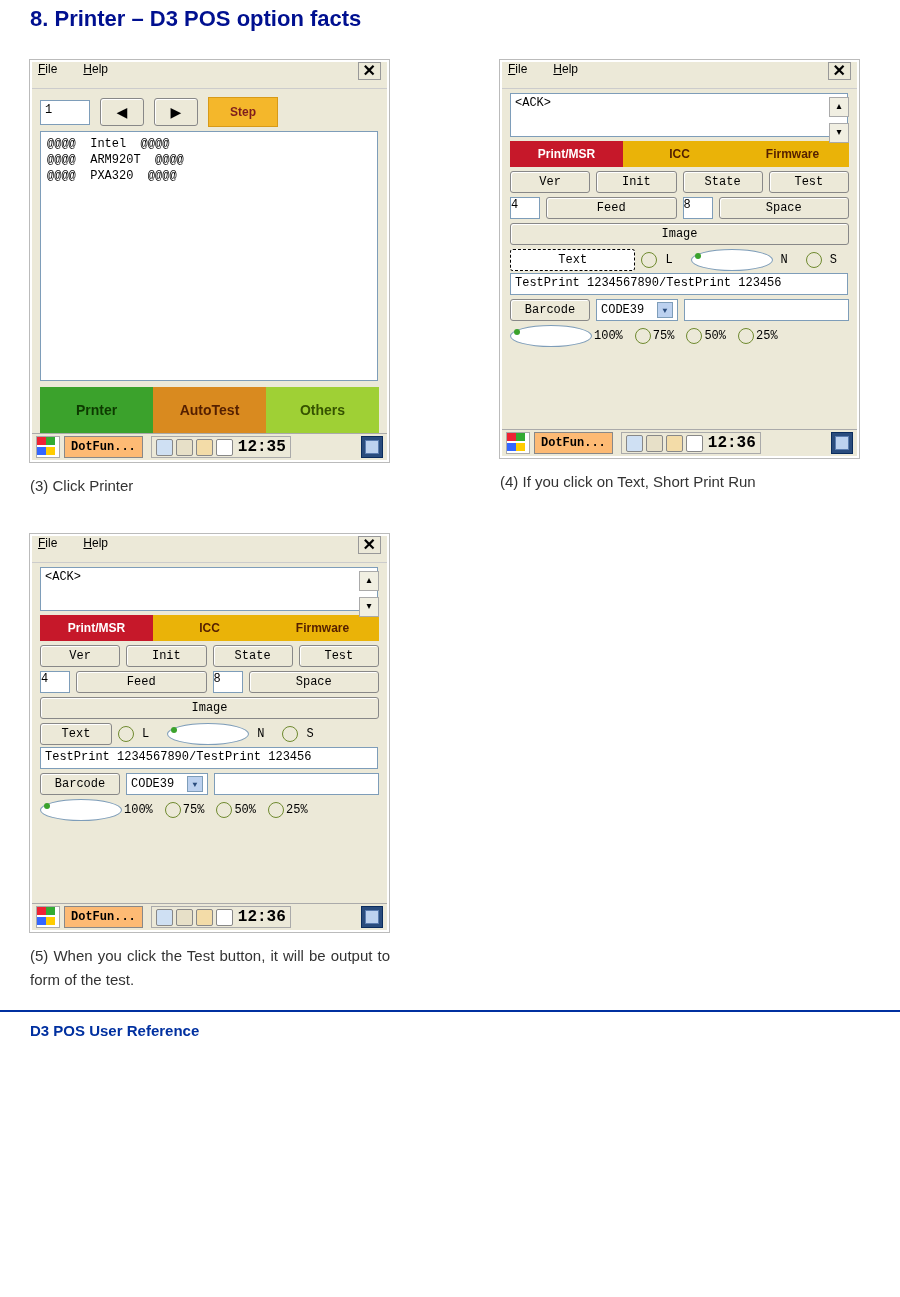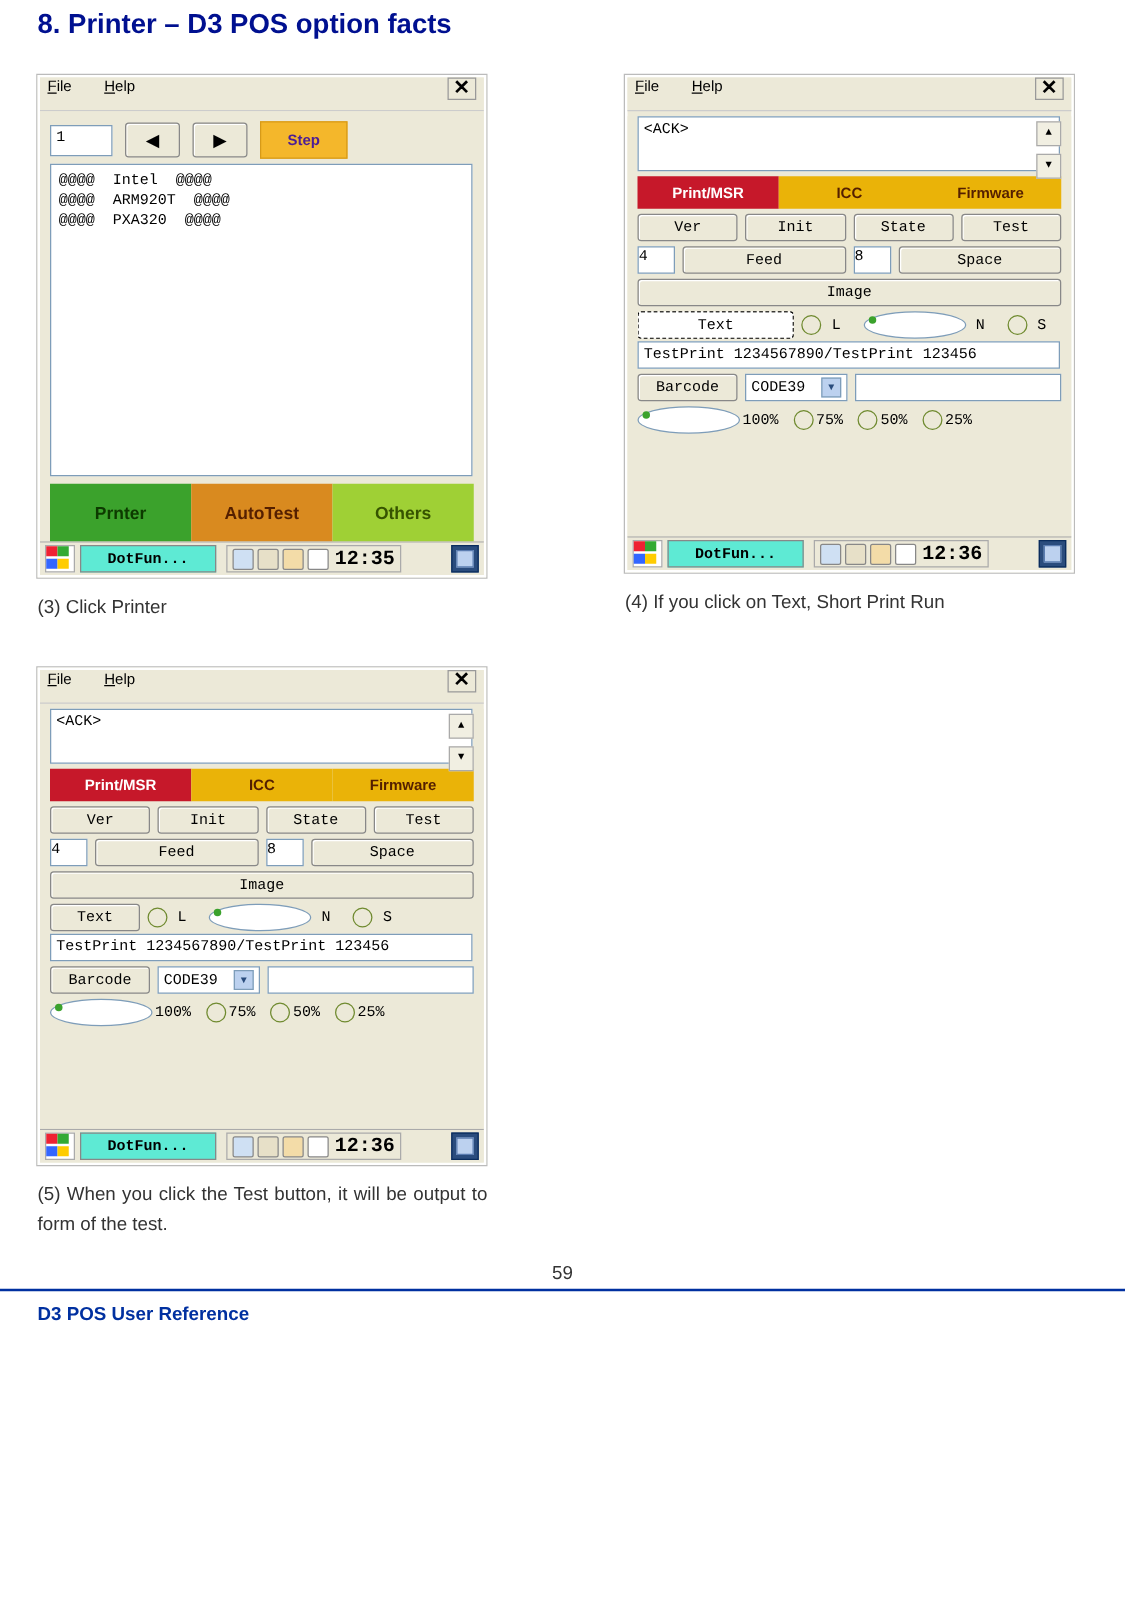--- a/index.html
+++ b/index.html
@@ -18,21 +18,21 @@
   .menubar{display:flex;align-items:flex-start;height:26px;background:#ece9d8;border-bottom:1px solid #ccc;padding:0 6px;gap:12px;}
   .menubar .m{margin-right:14px;}
   .menubar .m u{text-decoration:underline;}
   .menubar .close{margin-left:auto;font-family:Arial;font-size:16px;font-weight:bold;line-height:1;padding:0 4px;border:1px solid #999;background:#ece9d8;}
   .client{background:#ece9d8;min-height:336px;position:relative;}
 
   .textbox{background:#fff;border:1px solid #7e9db9;font-family:"Courier New",monospace;font-size:12px;box-sizing:border-box;}
   .numbox{width:50px;height:25px;padding:2px 4px;}
   .btn{background:#ece9d8;border:1px solid #888;border-radius:3px;box-shadow:inset 1px 1px 0 #fff;font-family:"Courier New",monospace;font-size:12px;text-align:center;display:inline-flex;align-items:center;justify-content:center;box-sizing:border-box;}
   .arrowbtn{width:44px;height:28px;font-family:Arial;font-size:14px;}
-  .steplbl{background:#f4b72b;color:#4c1d95;font-weight:bold;height:28px;display:inline-flex;align-items:center;justify-content:center;width:68px;border:1px solid #d79a18;}
+  .steplbl{background:#f4b72b;color:#7f1d1d;font-weight:bold;height:28px;display:inline-flex;align-items:center;justify-content:center;width:68px;border:1px solid #d79a18;}
   .toprow{display:flex;gap:10px;align-items:center;padding:8px 8px 4px 8px;}
   .big-ta{width:338px;height:250px;margin:0 8px;padding:4px 6px;white-space:pre;line-height:1.35;}
   .bottomtabs{display:flex;margin:6px 8px 0 8px;}
   .bottomtabs .tab{flex:1;height:46px;display:flex;align-items:center;justify-content:center;font-weight:bold;font-size:14px;}
   .tab.orange{background:#d98a1f;color:#541f00;}
   .tab.green{background:#3ba22c;color:#0d3a00;}
   .tab.lime{background:#9fd035;color:#365300;}
 
   
   .tabs2{display:flex;margin:4px 8px 4px 8px;border-radius:11px;}
@@ -53,21 +53,21 @@
   .tp-ta{width:338px;height:22px;margin:2px 8px 0 8px;padding:2px 4px;overflow:hidden;white-space:nowrap;}
   .sel{background:#fff;border:1px solid #7e9db9;height:22px;width:82px;font-family:"Courier New",monospace;font-size:12px;display:inline-flex;align-items:center;padding:0 4px;box-sizing:border-box;}
   .sel .arrow{margin-left:auto;width:14px;height:14px;background:#bcd1ef;border:1px solid #7e9db9;display:flex;align-items:center;justify-content:center;font-size:8px;color:#2a4c7d;}
   .rowrad{display:flex;align-items:center;margin:4px 8px 0 8px;}
 
   
   .taskbar{height:26px;background:#ece9d8;border-top:1px solid #aaa;display:flex;align-items:center;padding:0 4px;gap:4px;}
   .start{width:22px;height:20px;border:1px solid #aaa;background:#fff;display:flex;flex-wrap:wrap;}
   .start span{width:9px;height:8px;}
   .s1{background:#e23;} .s2{background:#3a3;} .s3{background:#36f;} .s4{background:#fc0;}
-  .taskbtn{border:1px solid #888;background:#5eead4;height:20px;padding:0 21px;font-family:"Courier New",monospace;font-weight:bold;font-size:12px;display:inline-flex;align-items:center;}
+  .taskbtn{border:1px solid #888;background:#fdba74;height:20px;padding:0 6px;font-family:"Courier New",monospace;font-weight:bold;font-size:12px;display:inline-flex;align-items:center;}
   .tray{margin-left:4px;border:1px solid #aaa;background:#ece9d8;height:20px;display:flex;align-items:center;gap:3px;padding:0 4px;}
   .tray-i{width:15px;height:15px;border:1px solid #888;border-radius:2px;}
   .ti1{background:#cfe0f3;} .ti2{background:#e7e0c8;} .ti3{background:#f3dca8;} .ti4{background:#fff;}
   .clock{font-family:"Courier New",monospace;font-weight:bold;font-size:16px;margin-left:2px;}
   .swbtn{margin-left:auto;width:20px;height:20px;background:#2a4c7d;border:1px solid #0a2c5d;}
   .swbtn::before{content:"";display:block;margin:3px;width:12px;height:12px;background:#bcd1ef;border:1px solid #5a7cb0;}
 </style>
 </head>
 <body>
 <div class="page">
@@ -288,17 +288,16 @@
           <span class="tray-i ti4"></span>
           <span class="clock">12:36</span>
         </div>
         <div class="swbtn"></div>
       </div>
     </div>
     <div class="caption justify">(5)  When  you  click  the  Test button, it will be output to form of the test.</div>
   </div>
 </div>
 
-<div class="pagenum">59</div>
 <div class="footer-rule"></div>
 <div class="footer-text">D3 POS User Reference</div>
 
 </div>
 
 </body></html>

